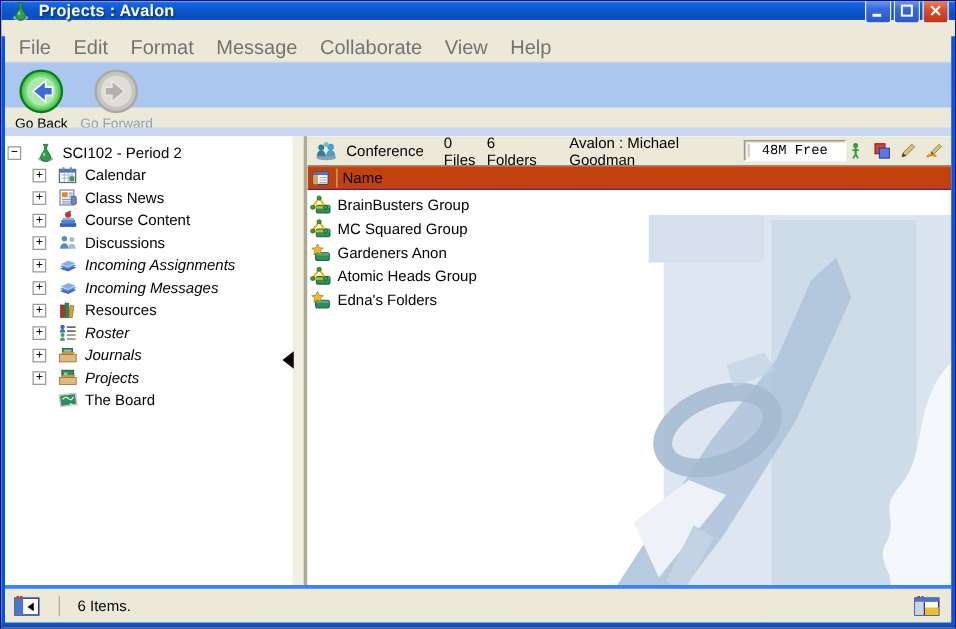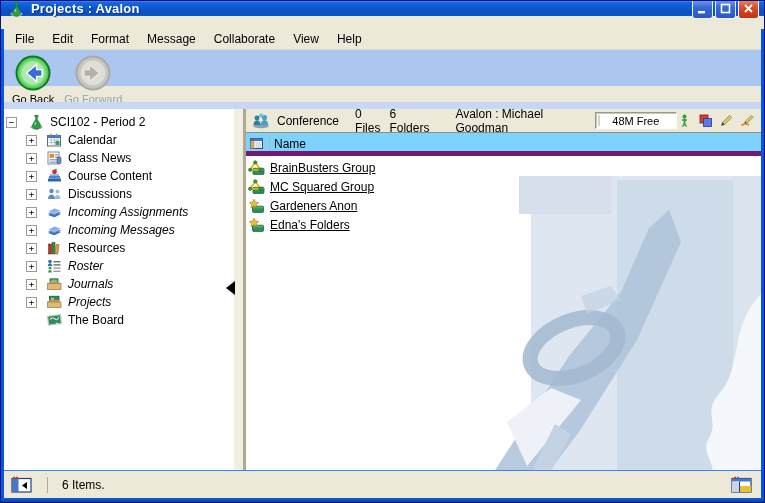--- a/index.html
+++ b/index.html
@@ -10,21 +10,21 @@
     display:flex;align-items:center;color:#fff;}
   .titlebar .appicon{width:18px;height:16px;margin:0 5px 0 7px;}
   .titlebar .title{font-size:13px;font-weight:bold;text-shadow:1px 1px 1px #0A3A8C;letter-spacing:.2px;}
   .tb-btns{margin-left:auto;display:flex;gap:2px;padding-right:5px;}
   .tb-btn{width:21px;height:21px;border-radius:3px;border:1px solid #EAF2FD;display:flex;align-items:center;justify-content:center;
     background:linear-gradient(180deg,#7CA4EE 0%,#3767D8 45%,#2A58C8 100%);color:#fff;font-size:11px;font-weight:bold;box-sizing:border-box;}
   .tb-btn.close{background:linear-gradient(180deg,#ED9073 0%,#D84E2A 45%,#C23214 100%);}
   .tb-btn svg{display:block;}
   
   .menubar{position:absolute;left:1px;top:28px;right:1px;height:20px;background:#ECE9D8;display:flex;align-items:center;padding-left:4px;border-bottom:1px solid #E0DCC8;}
-  .menu-item{font-size:12px;color:#000000;padding:2px 9px;cursor:default;}
+  .menu-item{font-size:16px;color:#737373;padding:2px 9px;cursor:default;}
   
   .toolbar{position:absolute;left:3px;top:49px;right:3px;height:36px;background:#ACC7EF;display:flex;align-items:flex-start;padding:4px 0 0 8px;box-sizing:border-box;}
   .toolbar-strip{position:absolute;left:3px;top:101px;right:3px;height:7px;background:#C8D8F4;border-bottom:1px solid #95A8CB;}
   .tool-btn{display:flex;flex-direction:column;align-items:center;margin-right:10px;}
   .tool-btn .ticon38{height:38px;display:flex;align-items:center;justify-content:center;}
   .tool-btn .tlab{font-size:11px;color:#000;margin-top:1px;}
   .tool-btn.disabled .tlab{color:#96A0B4;}
   
   .content{position:absolute;left:3px;top:108px;right:3px;bottom:32px;background:#fff;display:flex;}
   .treepanel{width:230px;background:#fff;position:relative;padding-top:4px;box-sizing:border-box;}
@@ -42,34 +42,34 @@
   .ticon{width:17px;height:16px;flex:0 0 17px;margin-right:5px;}
   .ticon svg,.licon svg{display:block;}
   .tlabel.italic{font-style:italic;}
   
   .confbar{height:23px;background:#ECE9D8;border-bottom:1px solid #8F8D7C;display:flex;align-items:center;font-size:12px;color:#000;padding:0 6px 0 5px;flex:0 0 auto;}
   .confbar .cicon{width:20px;height:17px;margin-right:6px;}
   .conf-type{margin-right:16px;text-align:right;}
   .conf-files{margin-right:7px;}
   .conf-folders{margin-right:0;}
   .conf-account{margin-left:26px;}
-  .freebox{margin-left:28px;width:104px;height:15px;background:#fff;border:1px solid #9C9A86;border-right-color:#fff;border-bottom-color:#fff;box-shadow:inset 1px 1px 0 #C8C6B8;font-size:11px;display:flex;align-items:center;justify-content:center;position:relative;}
+  .freebox{margin-left:28px;width:104px;height:15px;background:#fff;border:1px solid #9C9A86;border-right-color:#fff;border-bottom-color:#fff;box-shadow:inset 1px 1px 0 #C8C6B8;font-size:11px;display:flex;align-items:center;justify-content:center;position:relative;font-family:Liberation Mono, monospace;}
   .freebox i{position:absolute;left:2px;top:2px;bottom:2px;width:2px;background:#D8D4C4;}
   .conf-actions{margin-left:auto;display:flex;align-items:center;gap:6px;}
   .conf-actions span{width:15px;height:15px;display:inline-block;}
   
-  .listheader{height:18px;background:#7dd3fc;border-bottom:5px solid #701a75;display:flex;align-items:flex-end;font-size:12px;color:#000;flex:0 0 auto;}
+  .listheader{height:18px;background:#c2410c;border-bottom:1px solid #701a75;display:flex;align-items:center;font-size:12px;color:#000;flex:0 0 auto;}
   .listheader .hic{width:18px;height:15px;margin:0 4px 0 3px;border-right:1px solid #B8B4A0;padding-right:2px;}
-  .listarea{flex:1;position:relative;background:#fff;overflow:hidden;text-decoration:underline;}
+  .listarea{flex:1;position:relative;background:#fff;overflow:hidden;}
   .watermark{position:absolute;right:0;top:20px;width:480px;height:322px;pointer-events:none;}
   .list-rows{position:relative;z-index:2;padding-top:2px;}
   .list-row{height:19px;display:flex;align-items:center;font-size:12px;color:#000;padding-left:2px;white-space:nowrap;}
   .licon{width:17px;height:16px;flex:0 0 17px;margin-right:5px;}
   
-  .statusbar{position:absolute;left:3px;right:3px;bottom:4px;height:27px;background:#ECE9D8;border-top:1px solid #3b82f6;display:flex;align-items:center;}
+  .statusbar{position:absolute;left:3px;right:3px;bottom:4px;height:27px;background:#ECE9D8;border-top:3px solid #3b82f6;display:flex;align-items:center;}
   .status-toggle{width:22px;height:18px;margin-left:7px;}
   .status-div{width:1px;height:16px;background:#B0AC9A;margin-left:14px;}
   .status-text{font-size:12px;color:#000;margin-left:14px;}
   .status-split{width:22px;height:18px;margin-left:auto;margin-right:8px;}
   .frame-l{position:absolute;left:0;top:28px;bottom:0;width:3px;background:#0855DD;}
   .frame-r{position:absolute;right:0;top:28px;bottom:0;width:3px;background:#0855DD;}
   .frame-b{position:absolute;left:0;right:0;bottom:0;height:4px;background:linear-gradient(180deg,#0F5BD6,#0846AB);}
 </style>
 </head>
 <body>
@@ -388,20 +388,33 @@
                   <rect x="4.5" y="8.2" width="11" height="6.2" rx="1" fill="#2E8E5E" stroke="#14502E" stroke-width=".7"></rect>
                   <rect x="4.9" y="8.6" width="10.2" height="1.8" fill="#4AAE7E"></rect>
                   <path d="M6 1.2l1.4 3 3.2.3-2.4 2.1.8 3.2L6 8l-2.9 1.8.7-3.2L1.4 4.5l3.2-.3z" fill="#E8C030" stroke="#A87808" stroke-width=".6"></path>
                 </svg>
               </span>
     <span class="llabel">Gardeners Anon</span>
   </div>
             <div class="list-row">
     <span class="licon">
                 <svg width="17" height="16" viewBox="0 0 17 16">
+                  <rect x="5" y="8.2" width="11" height="6.2" rx="1" fill="#2E8E5E" stroke="#14502E" stroke-width=".7"></rect>
+                  <rect x="5.4" y="8.6" width="10.2" height="1.8" fill="#4AAE7E"></rect>
+                  <path d="M7.3 2.2L12.6 10H2z" fill="none" stroke="#E8B800" stroke-width="1.7"></path>
+                  <circle cx="7.3" cy="2.4" r="1.7" fill="#2E9E41" stroke="#0A5A1E" stroke-width=".5"></circle>
+                  <circle cx="12.4" cy="9.8" r="1.7" fill="#2E9E41" stroke="#0A5A1E" stroke-width=".5"></circle>
+                  <circle cx="2.2" cy="9.8" r="1.7" fill="#2E9E41" stroke="#0A5A1E" stroke-width=".5"></circle>
+                </svg>
+              </span>
+    <span class="llabel">Atomic Heads Group</span>
+  </div>
+            <div class="list-row">
+    <span class="licon">
+                <svg width="17" height="16" viewBox="0 0 17 16">
                   <rect x="4.5" y="8.2" width="11" height="6.2" rx="1" fill="#2E8E5E" stroke="#14502E" stroke-width=".7"></rect>
                   <rect x="4.9" y="8.6" width="10.2" height="1.8" fill="#4AAE7E"></rect>
                   <path d="M6 1.2l1.4 3 3.2.3-2.4 2.1.8 3.2L6 8l-2.9 1.8.7-3.2L1.4 4.5l3.2-.3z" fill="#E8C030" stroke="#A87808" stroke-width=".6"></path>
                 </svg>
               </span>
     <span class="llabel">Edna's Folders</span>
   </div>
           </div>
       </div>
     </div>

